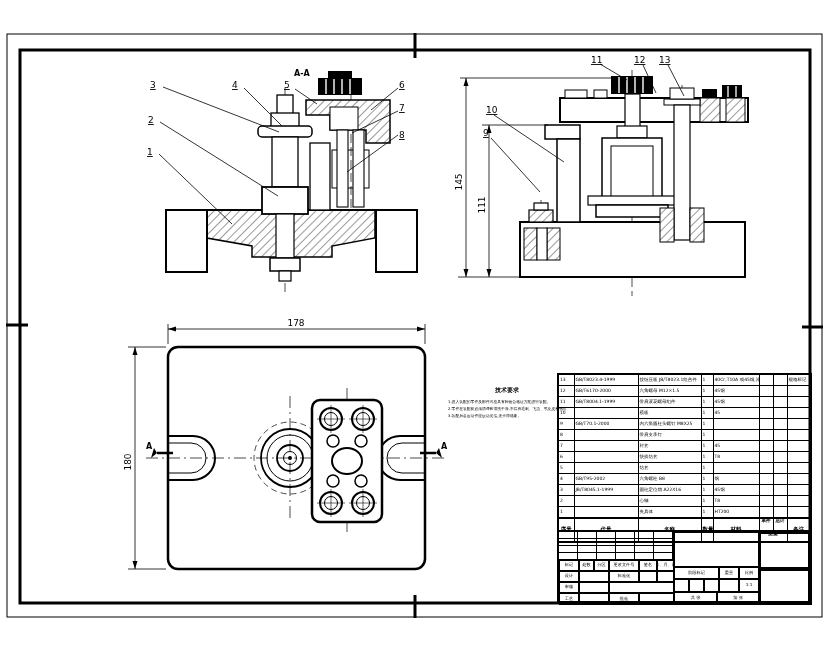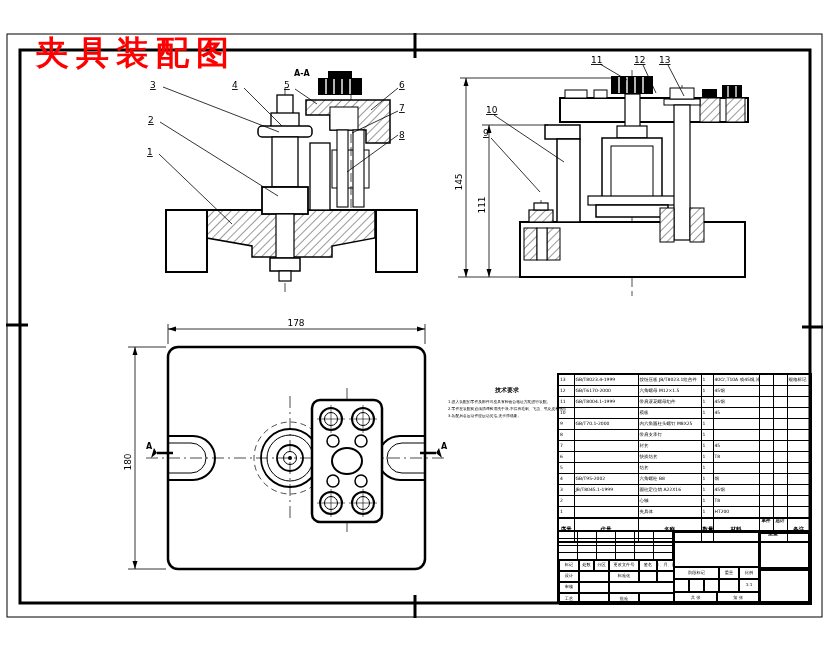--- a/index.html
+++ b/index.html
@@ -258,21 +258,20 @@
       </g>
     </g>
     <g font-size="9" fill="#000" font-family="DejaVu Sans">
       <text x="296" y="326" text-anchor="middle">178</text>
       <text x="131" y="462" text-anchor="middle" transform="rotate(-90 131 462)">180</text>
       <text x="146" y="449" font-size="8" font-weight="bold">A</text>
       <text x="441" y="449" font-size="8" font-weight="bold">A</text>
     </g>
   </svg>
 
-  <div class="abs" id="drawTitle" style="color:#ff0000">夹具装配图</div>
 
   <div class="abs" id="techreq">
     <div class="hd">技术要求</div>
     <div class="ln">1.进入装配的零件及部件均应具有检验合格证方能进行装配。</div>
     <div class="ln">2.零件在装配前必须清理和清洗干净,不得有毛刺、飞边、氧化皮和锈蚀。</div>
     <div class="ln">3.装配后各运动件应运动灵活,无卡滞现象。</div>
   </div>
 
   <table class="abs" id="parts">
     <colgroup>

